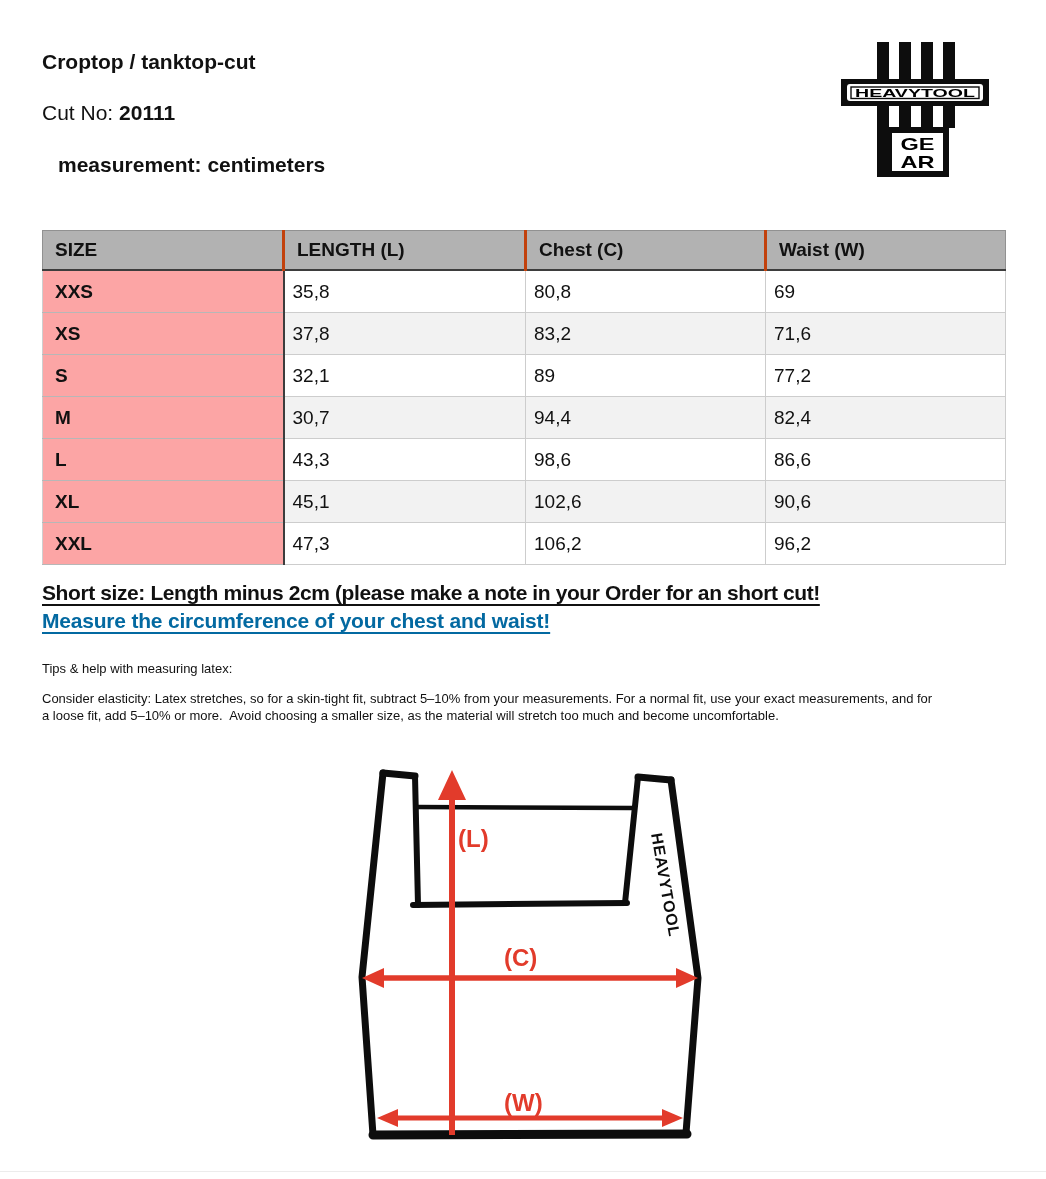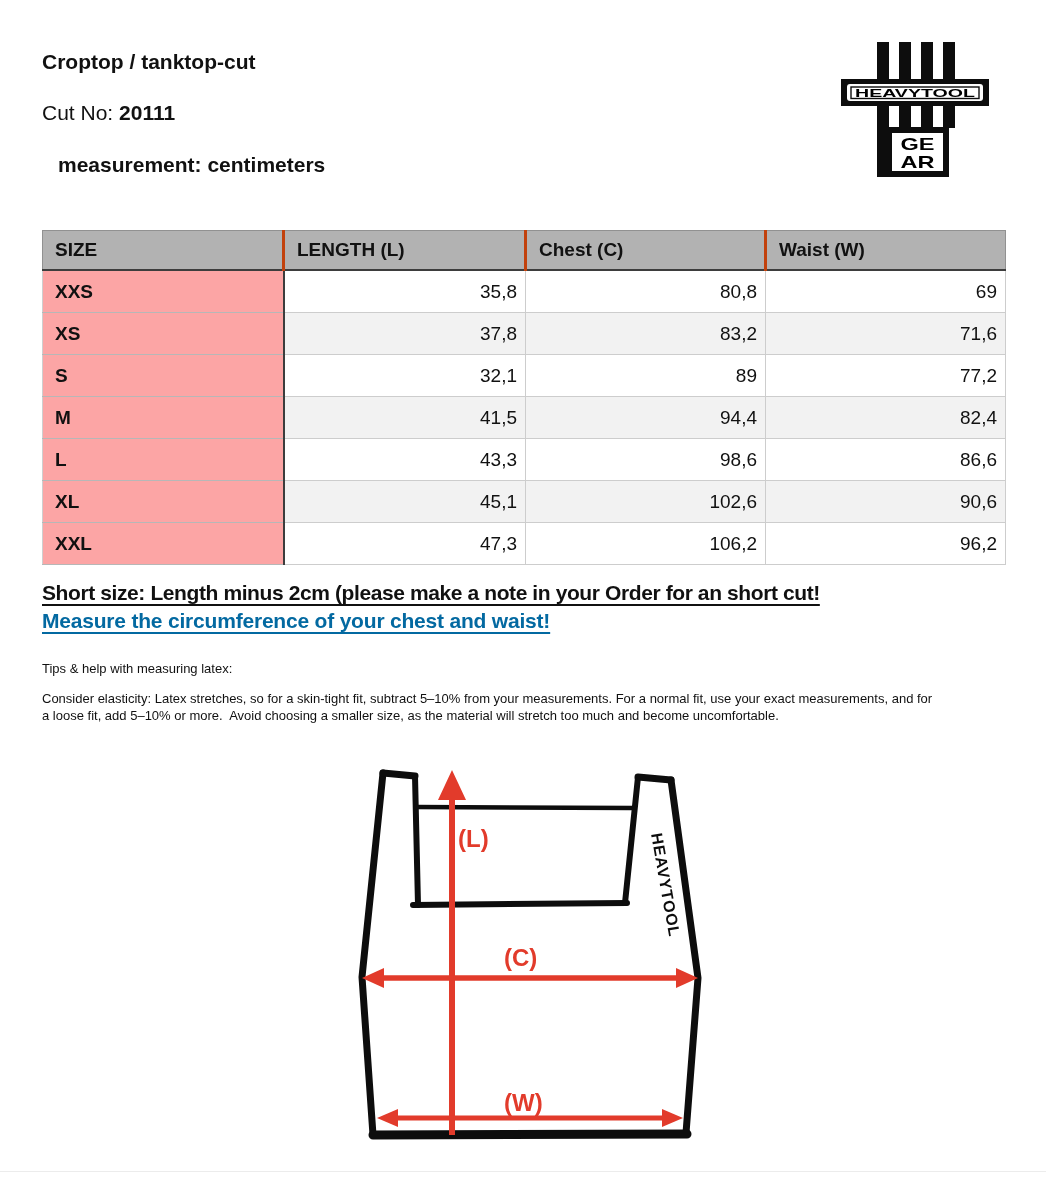--- a/index.html
+++ b/index.html
@@ -37,21 +37,21 @@
   .size-chart th + th { border-left:3px solid #c2410c; }
   .size-chart th:first-child { border-left:1px solid #919191; }
   .size-chart th:last-child  { border-right:1px solid #919191; }
   .size-chart td { height:41px; padding:0 8px; }
   .size-chart td.size {
     background:#fca5a5; font-weight:bold; padding-left:12px;
     border-right:2px solid #3d3d3d; border-bottom:1px solid #b7b7b7;
     border-left:1px solid #cfcfcf;
   }
   .size-chart td.val {
-    text-align:right; background:#ffffff;
+    text-align:left; background:#ffffff;
     border-right:1px solid #cdcdcd; border-bottom:1px solid #cdcdcd;
   }
   .size-chart tr.alt td.val { background:#f2f2f2; }
 
   
   .short-size {
     left:42px; top:581px; font-size:21px; font-weight:bold; letter-spacing:-0.4px;
     text-decoration:underline; text-decoration-thickness:2px; text-underline-offset:4px;
   }
   .warning {
@@ -136,21 +136,21 @@
         <td class="val">71,6</td>
       </tr>
       <tr>
         <td class="size">S</td>
         <td class="val">32,1</td>
         <td class="val">89</td>
         <td class="val">77,2</td>
       </tr>
       <tr class="alt">
         <td class="size">M</td>
-        <td class="val">41,5</td>
+        <td class="val">30,7</td>
         <td class="val">94,4</td>
         <td class="val">82,4</td>
       </tr>
       <tr>
         <td class="size">L</td>
         <td class="val">43,3</td>
         <td class="val">98,6</td>
         <td class="val">86,6</td>
       </tr>
       <tr class="alt">

